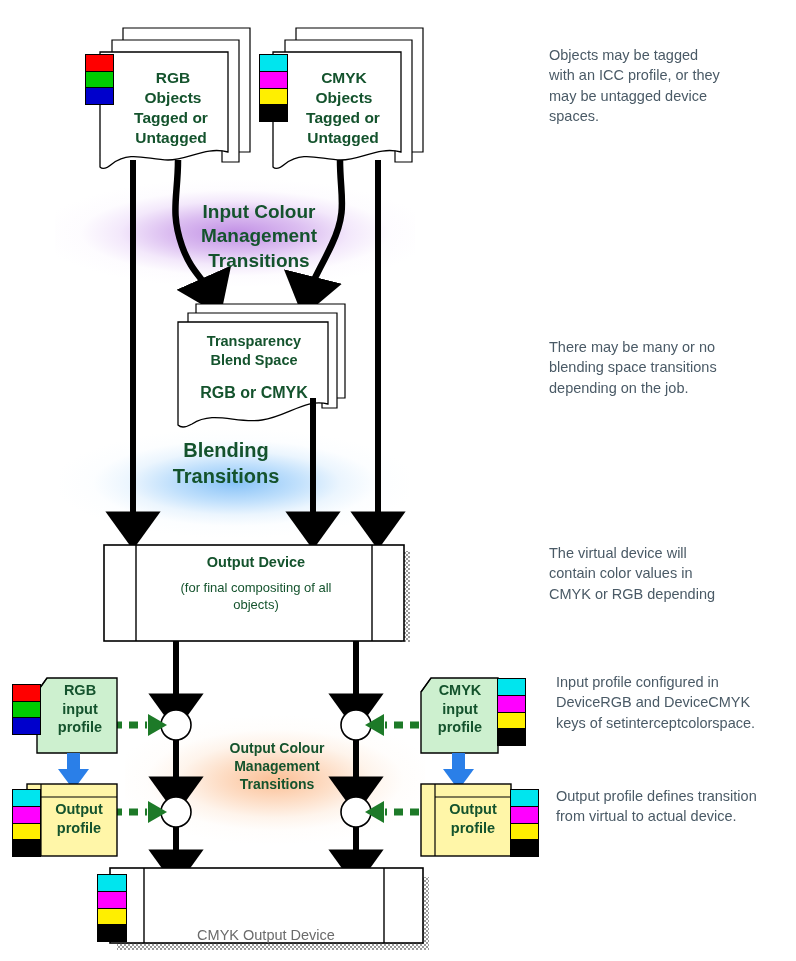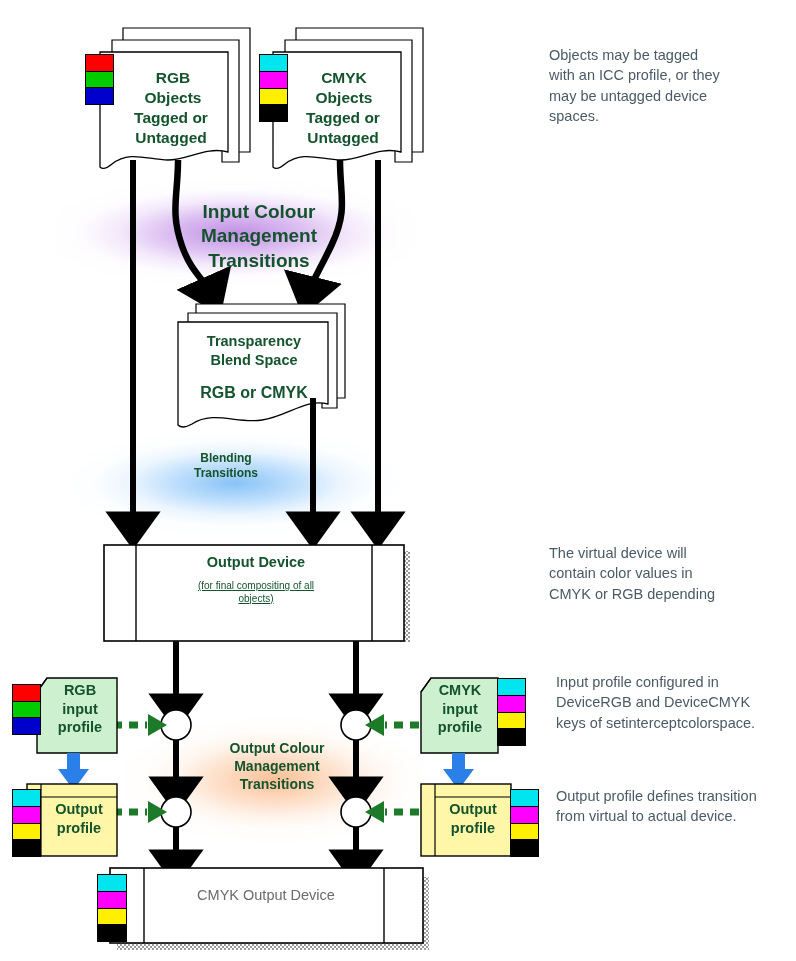--- a/index.html
+++ b/index.html
@@ -8,21 +8,21 @@
     font-family:"Liberation Sans", sans-serif;
     -webkit-font-smoothing:antialiased;
   }
   .stage{position:absolute;left:0;top:0;width:796px;height:961px;}
   svg.layer{position:absolute;left:0;top:0;width:796px;height:961px;overflow:visible;}
 
   
   .lbl{position:absolute;text-align:center;color:#14532d;font-weight:bold;line-height:1.28;white-space:pre-line;}
   .lbl.reg{font-weight:normal;}
   .note{position:absolute;color:#4a5a66;font-weight:normal;font-size:14.5px;line-height:1.40;white-space:pre-line;}
-  .gray{color:#6b6b6b;font-weight:normal;}
+  .gray{color:#6b6b6b;font-weight:normal;margin-top:40px;}
 
   
   .glow{position:absolute;pointer-events:none;}
   .glow-purple{
     background:radial-gradient(ellipse 55% 52% at 50% 50%,
       rgba(182,124,224,.85) 0%, rgba(198,150,232,.62) 34%,
       rgba(222,192,244,.36) 58%, rgba(243,232,252,.14) 78%, rgba(255,255,255,0) 100%);
   }
   .glow-blue{
     background:radial-gradient(ellipse 52% 50% at 50% 50%,
@@ -228,25 +228,25 @@
 Untagged</div>
 
   <div class="lbl" style="left:180px;top:200px;width:158px;font-size:19px;">Input Colour
 Management
 Transitions</div>
 
   <div class="lbl" style="left:188px;top:332px;width:132px;font-size:14.5px;">Transparency
 Blend Space</div>
   <div class="lbl" style="left:188px;top:383px;width:132px;font-size:16px;">RGB or CMYK</div>
 
-  <div class="lbl" style="left:150px;top:451px;width:152px;font-size:12px;text-align:center;">Blending
+  <div class="lbl" style="left:150px;top:438px;width:152px;font-size:20px;text-align:center;">Blending
 Transitions</div>
 
   <div class="lbl" style="left:158px;top:553px;width:196px;font-size:14.5px;">Output Device</div>
-  <div class="lbl reg" style="left:148px;top:580px;width:216px;font-size:10px;text-decoration:underline;">(for final compositing of all
+  <div class="lbl reg" style="left:148px;top:580px;width:216px;font-size:13px;">(for final compositing of all
 objects)</div>
 
   <div class="lbl" style="left:198px;top:740px;width:158px;font-size:14px;">Output Colour
 Management
 Transitions</div>
 
   <div class="lbl" style="left:46px;top:681px;width:68px;font-size:14.5px;">RGB
 input
 profile</div>
   <div class="lbl" style="left:425px;top:681px;width:70px;font-size:14.5px;">CMYK
@@ -257,20 +257,23 @@
 profile</div>
   <div class="lbl" style="left:437px;top:800px;width:72px;font-size:14.5px;">Output
 profile</div>
 
   <div class="lbl gray" style="left:176px;top:886px;width:180px;font-size:14.5px;">CMYK Output Device</div>
 
   <div class="note" style="left:549px;top:45px;width:240px;">Objects may be tagged
 with an ICC profile, or they
 may be untagged device
 spaces.</div>
+  <div class="note" style="left:549px;top:337px;width:240px;">There may be many or no
+blending space transitions
+depending on the job.</div>
   <div class="note" style="left:549px;top:543px;width:240px;">The virtual device will
 contain color values in
 CMYK or RGB depending</div>
   <div class="note" style="left:556px;top:672px;width:242px;">Input profile configured in
 DeviceRGB and DeviceCMYK
 keys of setinterceptcolorspace.</div>
   <div class="note" style="left:556px;top:786px;width:246px;">Output profile defines transition
 from virtual to actual device.</div>
 
 </div>

